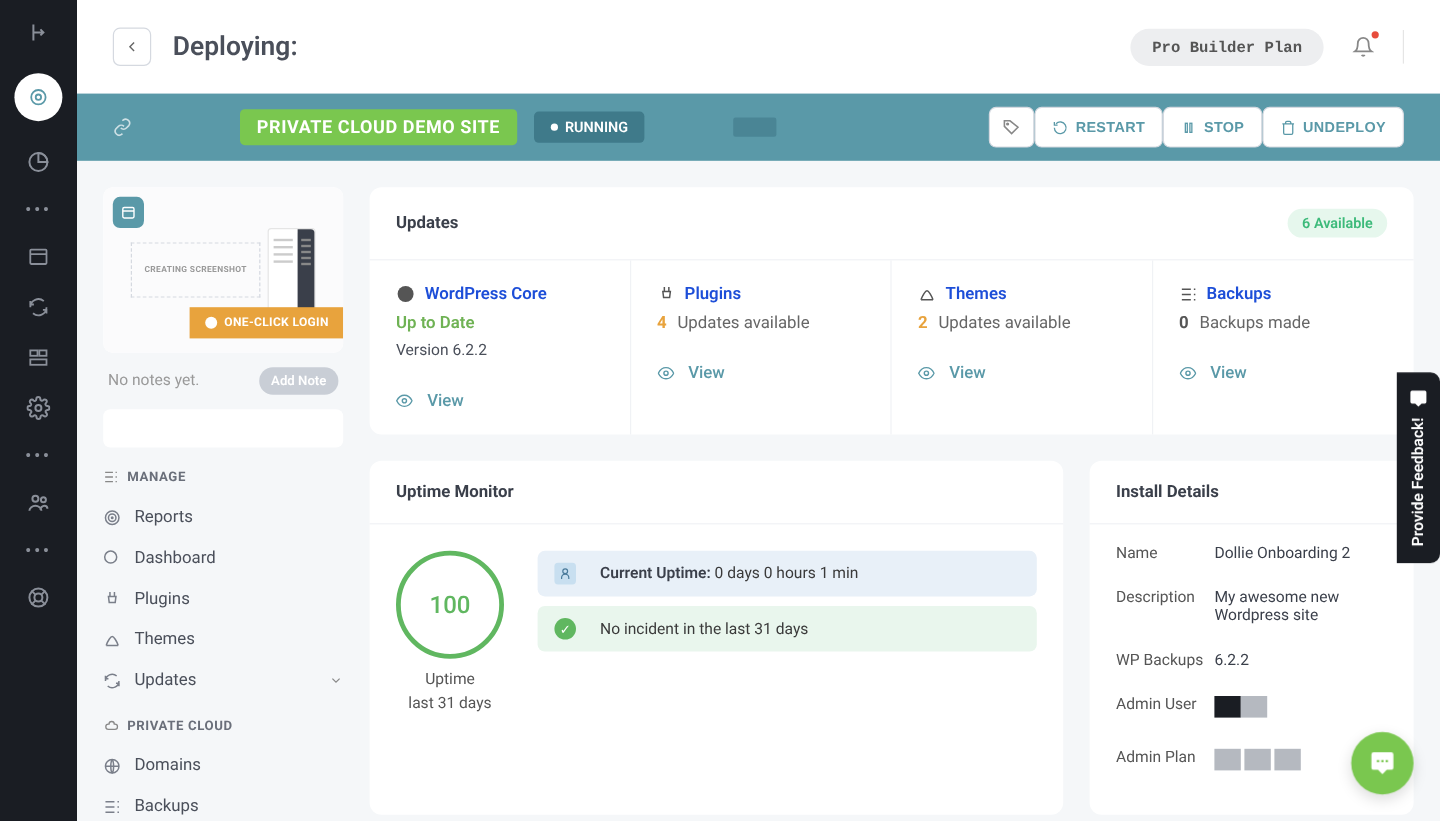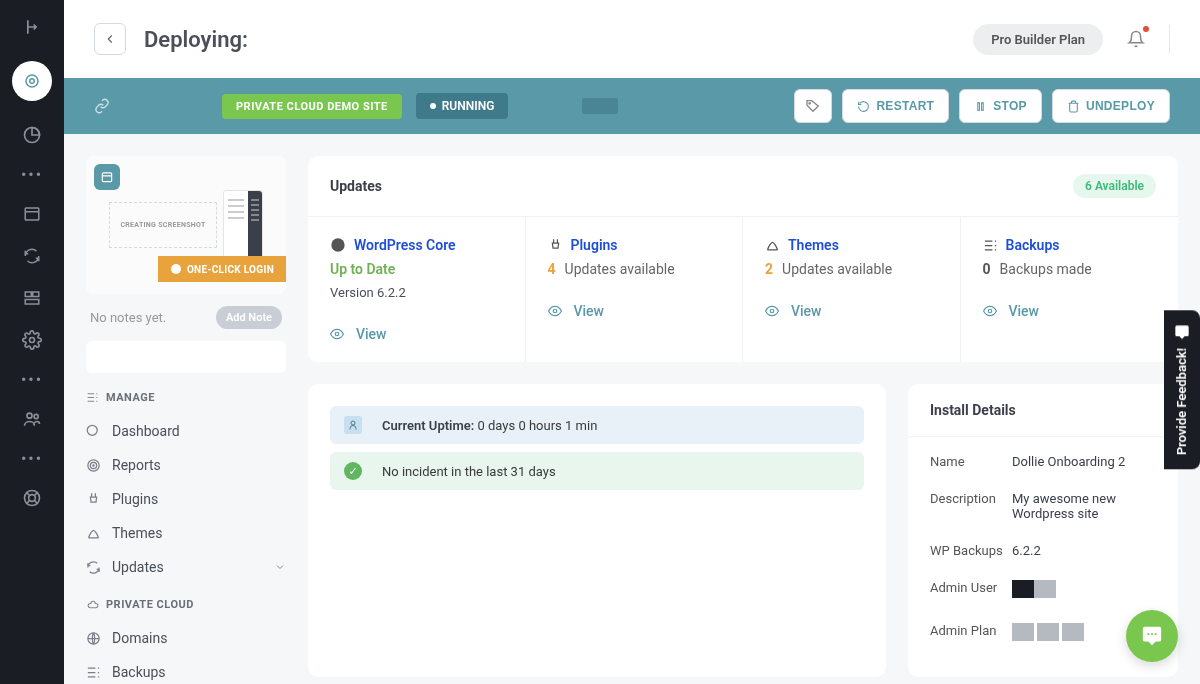--- a/index.html
+++ b/index.html
@@ -10,31 +10,31 @@
     .rail-icon { width: 24px; height: 24px; color: #8a8f99; cursor: pointer; display: flex; align-items: center; justify-content: center; }
     .rail-icon.active { background: #fff; width: 40px; height: 40px; border-radius: 50%; color: #444; margin: 4px 0; }
     .rail-dots { color: #8a8f99; font-size: 16px; letter-spacing: 2px; }
     
     
     .content { margin-left: 64px; display: flex; flex-direction: column; height: 100%; }
     .header { height: 78px; background: #fff; display: flex; align-items: center; padding: 0 30px; }
     .back-btn { width: 32px; height: 32px; border: 1px solid #d5d9e0; border-radius: 6px; display: flex; align-items: center; justify-content: center; cursor: pointer; margin-right: 18px; }
     .page-title { font-size: 22px; font-weight: 600; color: #4a4f5a; }
     .header-right { margin-left: auto; display: flex; align-items: center; gap: 18px; }
-    .plan-badge { background: #edeef0; padding: 8px 18px; border-radius: 20px; font-size: 13px; font-weight: 600; color: #555; }
+    .plan-badge { background: #edeef0; padding: 8px 18px; border-radius: 20px; font-size: 13px; font-weight: 600; color: #555; font-family: Liberation Mono, monospace; }
     .bell-wrap { position: relative; padding: 6px; cursor: pointer; }
     .bell-dot { position: absolute; top: 2px; right: 2px; width: 6px; height: 6px; background: #e74c3c; border-radius: 50%; }
     
     
     .banner { background: #5a99a8; height: 56px; display: flex; align-items: center; padding: 0 30px; gap: 14px; }
     .link-icon { color: #fff; opacity: 0.7; }
-    .site-badge { background: #7ac74f; color: #fff; padding: 6px 14px; font-size: 11px; font-weight: 700; border-radius: 4px; letter-spacing: 0.5px; margin-left: 98px; }
+    .site-badge { background: #7ac74f; color: #fff; padding: 6px 14px; font-size: 15px; font-weight: 700; border-radius: 4px; letter-spacing: 0.5px; margin-left: 76px; }
     .running-badge { background: #3f7a8a; color: #fff; padding: 6px 14px; font-size: 12px; font-weight: 600; border-radius: 4px; display: flex; align-items: center; gap: 6px; }
     .running-dot { width: 6px; height: 6px; background: #fff; border-radius: 50%; }
-    .banner-actions { margin-left: auto; display: flex; gap: 10px; }
+    .banner-actions { margin-left: auto; display: flex; gap: 0; }
     .banner-btn { background: #fff; border: 1px solid #d5d9e0; padding: 8px 14px; border-radius: 6px; font-size: 12px; font-weight: 600; cursor: pointer; display: flex; align-items: center; gap: 6px; color: #5a99a8; letter-spacing: 0.3px; }
     .banner-btn.tag { padding: 8px 10px; }
     
     
     .main { display: flex; gap: 22px; padding: 22px; flex: 1; overflow: hidden; }
     
     
     .left-col { width: 200px; flex-shrink: 0; }
     .preview-card { background: #fff; border-radius: 8px; overflow: hidden; position: relative; height: 138px;}
     .preview-img { height: 100%; background: #fbfbfc; display: flex; align-items: center; justify-content: center; position: relative; }
@@ -277,34 +277,34 @@
 
       <div class="nav-section-title">
         <svg width="13" height="13" viewBox="0 0 24 24" fill="none" stroke="#888" stroke-width="2">
             <path d="M3 5h12M3 12h12M3 19h12M19 5h2M19 12h2M19 19h2"></path>
           </svg>
         <span>MANAGE</span>
       </div>
       <div class="nav-item">
         <span class="nav-icon">
             <svg width="15" height="15" viewBox="0 0 24 24" fill="none" stroke="currentColor" stroke-width="2">
-              <path d="M18 10a8 8 0 1 1-16 0 8 8 0 0 1 16 0z"></path>
-            </svg>
-          </span>
-        <span>Dashboard</span>
-      </div>
-      <div class="nav-item">
-        <span class="nav-icon">
-            <svg width="15" height="15" viewBox="0 0 24 24" fill="none" stroke="currentColor" stroke-width="2">
               <circle cx="12" cy="12" r="9"></circle>
               <circle cx="12" cy="12" r="5"></circle>
               <circle cx="12" cy="12" r="1"></circle>
             </svg>
           </span>
         <span>Reports</span>
+      </div>
+      <div class="nav-item">
+        <span class="nav-icon">
+            <svg width="15" height="15" viewBox="0 0 24 24" fill="none" stroke="currentColor" stroke-width="2">
+              <path d="M18 10a8 8 0 1 1-16 0 8 8 0 0 1 16 0z"></path>
+            </svg>
+          </span>
+        <span>Dashboard</span>
       </div>
       <div class="nav-item">
         <span class="nav-icon">
             <svg width="15" height="15" viewBox="0 0 24 24" fill="none" stroke="currentColor" stroke-width="2">
               <path d="M9 2v6M15 2v6M7 8h10l-1 8H8z"></path>
             </svg>
           </span>
         <span>Plugins</span>
       </div>
       <div class="nav-item">
@@ -432,21 +432,30 @@
                   <circle cx="12" cy="12" r="3"></circle>
                 </svg>
               <span>View</span>
             </div>
           </div>
         </div>
       </div>
 
       <div class="lower">
         <div class="card uptime-card">
+          <div class="card-header">
+              <span class="card-title">Uptime Monitor</span>
+            </div>
           <div class="uptime-body">
+            <div class="uptime-circle-wrap">
+              <div class="uptime-circle">100</div>
+              <div class="uptime-label">
+                <span>Uptime</span><br><span>last 31 days</span>
+              </div>
+            </div>
             <div class="uptime-rows">
               <div class="ur blue">
                 <span class="ur-icon i1">
                     <svg width="12" height="12" viewBox="0 0 24 24" fill="none" stroke="currentColor" stroke-width="2">
                       <circle cx="12" cy="8" r="4"></circle>
                       <path d="M6 21v-2a6 6 0 0 1 12 0v2"></path>
                     </svg>
                   </span>
                 <span><strong>Current Uptime:</strong><span> 0 days 0 hours 1 min</span></span>
               </div>

